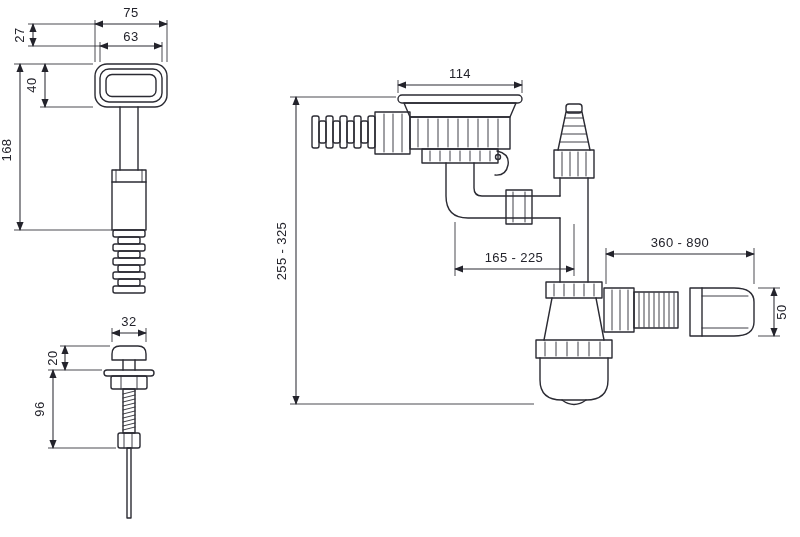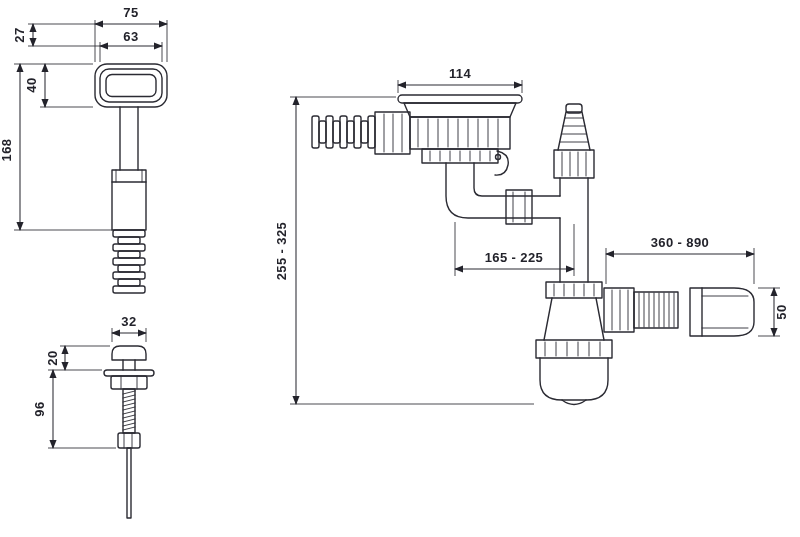--- a/index.html
+++ b/index.html
@@ -1,17 +1,17 @@
 <!DOCTYPE html>
 <html><head>
 <meta charset="utf-8">
 <style>
   html,body{margin:0;padding:0;background:#ffffff;}
   body{width:800px;height:537px;overflow:hidden;}
-  .canvas{position:relative;width:800px;height:537px;background:#ffffff;font-weight:bold;}
+  .canvas{position:relative;width:800px;height:537px;background:#ffffff;}
   svg{display:block;}
   .part{fill:none;stroke:#2b2b33;stroke-width:1.4;stroke-linecap:round;stroke-linejoin:round;}
   .light{stroke-width:0.9;}
   .dim{fill:none;stroke:#2b2b33;stroke-width:1.05;}
   .ext{fill:none;stroke:#2b2b33;stroke-width:0.85;}
   text{font-family:"Liberation Sans","DejaVu Sans",sans-serif;font-size:13px;fill:#23232b;letter-spacing:0.4px;}
 </style>
 </head>
 <body>
 

